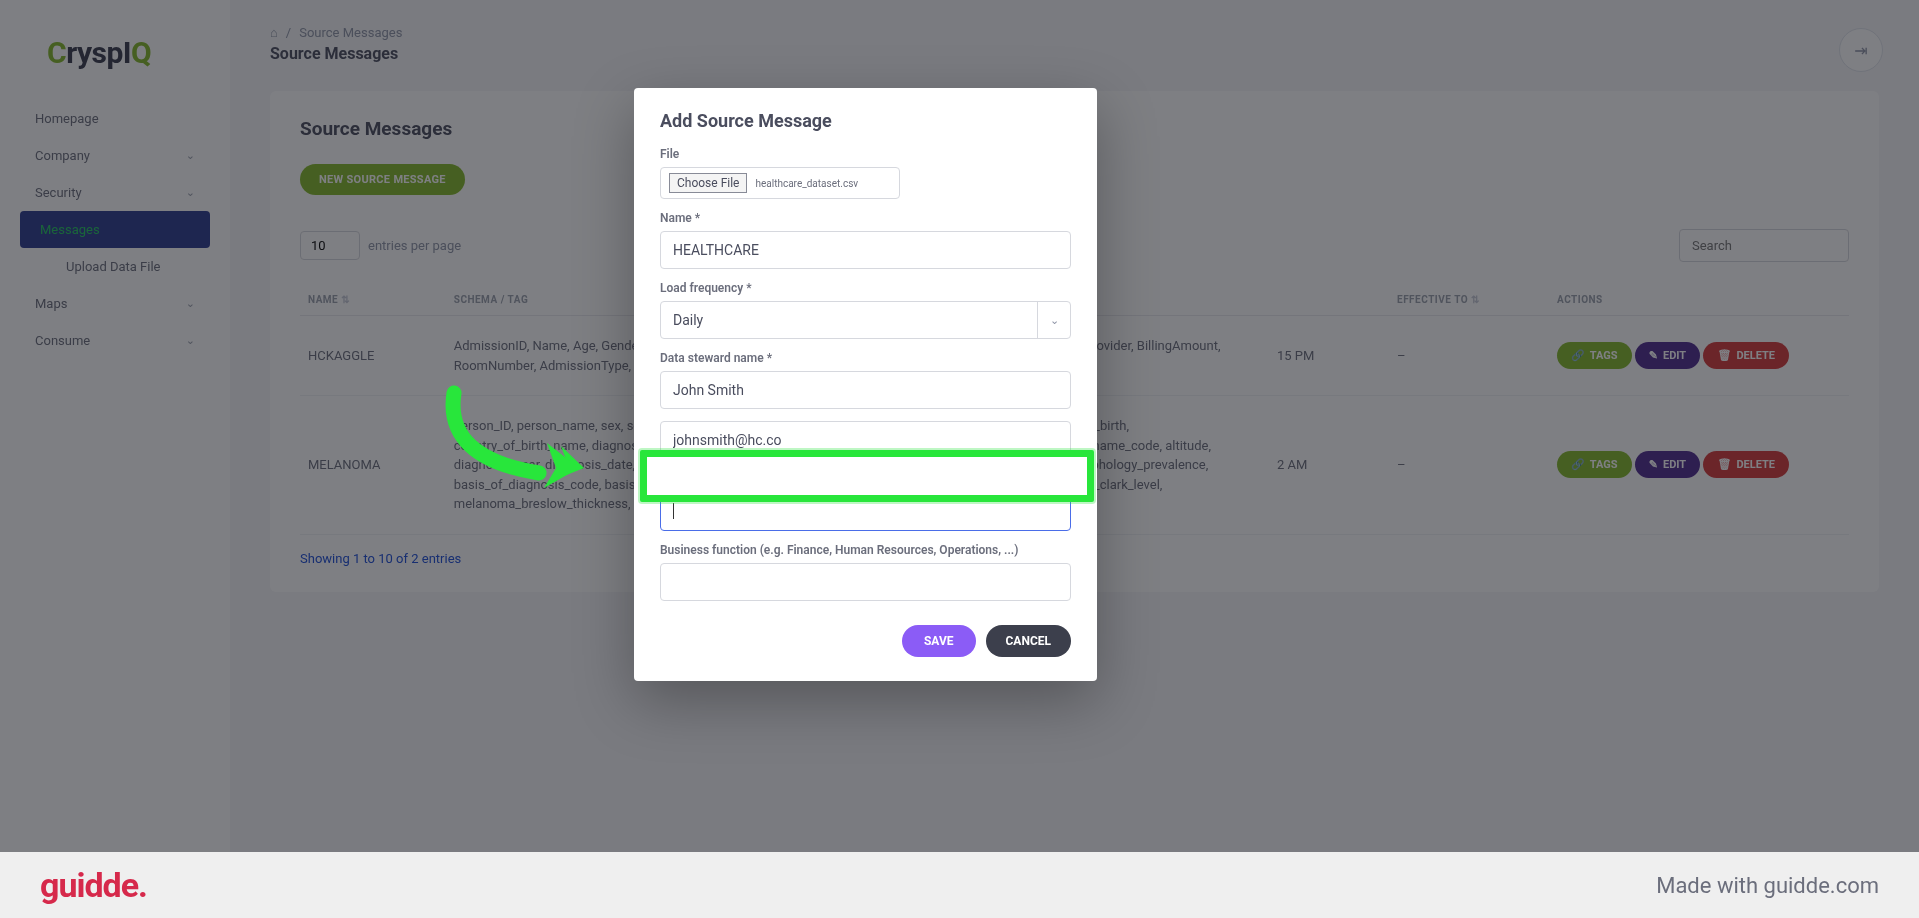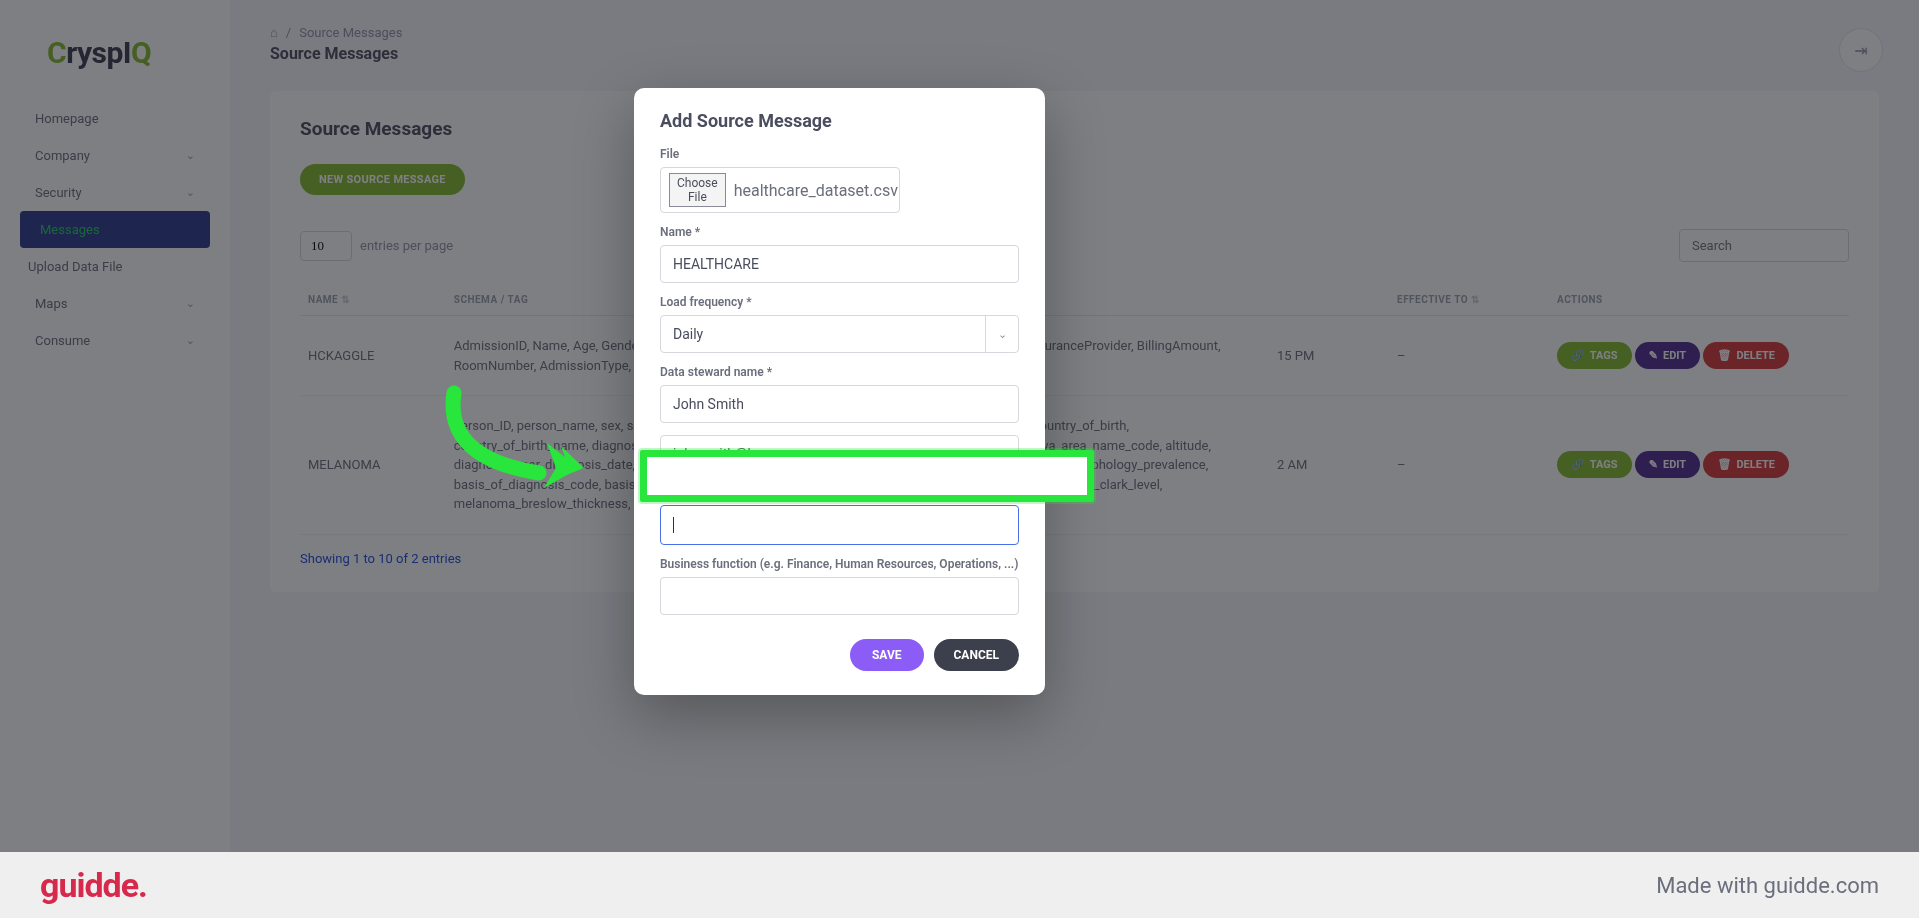--- a/index.html
+++ b/index.html
@@ -11,57 +11,57 @@
 .logo { padding: 15px 47px 30px; }
 .logo-text { font-size: 30px; font-weight: 700; letter-spacing: -0.5px; }
 .logo-c { color: #84b928; }
 .logo-rysp { color: #383b4c; }
 .logo-i { color: #383b4c; }
 .logo-q { color: #84b928; }
 
 .nav { list-style: none; text-align: right; }
 .nav-item { padding: 11px 35px; font-size: 13px; color: #6b6e7c; cursor: pointer; display: flex; align-items: center; justify-content: space-between; }
 .nav-item.active { background: #2b3a8f; color: #22c55e; border-radius: 4px; margin: 0 20px; padding: 11px 20px; }
-.nav-item.sub { padding-left: 28px; font-size: 13px; }
+.nav-item.sub { padding-left: 66px; font-size: 13px; }
 .chevron { font-size: 11px; color: #9aa0ac; }
 
 .main { flex: 1; padding: 25px 40px; }
 .breadcrumb { display: flex; align-items: center; font-size: 13px; color: #8e94a6; gap: 8px; }
 .page-title { font-size: 16px; font-weight: 700; color: #4a4d5e; margin-top: 4px; }
 
 .card { background: #fff; border-radius: 6px; margin-top: 28px; padding: 26px 30px; }
 .card-title { font-size: 19px; font-weight: 700; color: #4a4d5e; }
 .new-btn { background: #84b928; color: #fff; border: none; border-radius: 22px; padding: 9px 19px; font-size: 11px; font-weight: 700; letter-spacing: 0.3px; margin-top: 24px; cursor: pointer; }
 
 .controls { display: flex; justify-content: space-between; align-items: center; margin-top: 34px; }
 .entries { display: flex; align-items: center; gap: 8px; font-size: 13px; color: #8e94a6; }
-.entries-input { width: 52px; padding: 6px 10px; border: 1px solid #d6d8de; border-radius: 4px; font-size: 13px; font-family: Liberation Serif, serif; }
+.entries-input { width: 60px; padding: 6px 10px; border: 1px solid #d6d8de; border-radius: 4px; font-size: 13px; }
 .search-input { width: 170px; padding: 8px 12px; border: 1px solid #d6d8de; border-radius: 4px; font-size: 13px; }
 
 .table { width: 100%; margin-top: 22px; border-collapse: collapse; }
 .table th { text-align: left; font-size: 10px; font-weight: 700; letter-spacing: 0.5px; color: #9aa0ac; padding: 10px 8px; text-transform: uppercase; border-bottom: 1px solid #e8e9ed; }
 .table td { padding: 20px 8px; font-size: 13px; color: #6b6e7c; vertical-align: middle; border-bottom: 1px solid #f0f1f4; }
 .schema-cell { font-size: 13px; line-height: 1.5; max-width: 500px; }
 .action-btn { border: none; border-radius: 18px; padding: 7px 14px; font-size: 11px; font-weight: 700; color: #fff; cursor: pointer; display: inline-flex; align-items: center; gap: 5px; }
 .btn-tags { background: #84b928; }
 .btn-edit { background: #4f2a8f; }
 .btn-delete { background: #d63939; }
 .footer-text { font-size: 13px; color: #1d4ed8; margin-top: 16px; }
 .sort-ic { font-size: 10px; color: #c4c8d4; }
 
 .top-icon { position: absolute; top: 28px; right: 36px; width: 44px; height: 44px; border: 1px solid #e0e3eb; border-radius: 50%; display: flex; align-items: center; justify-content: center; font-size: 16px; color: #8e94a6; background: #fff; }
 
 .overlay { position: absolute; inset: 0; background: rgba(20, 22, 30, 0.55); }
 
-.modal { position: absolute; left: 634px; top: 88px; width: 411px; background: #fff; border-radius: 10px; padding: 22px 26px 24px; box-shadow: 0 20px 60px rgba(0,0,0,0.3); }
+.modal { position: absolute; left: 634px; top: 88px; width: 463px; background: #fff; border-radius: 4px; padding: 22px 26px 24px; box-shadow: 0 20px 60px rgba(0,0,0,0.3); }
 .modal-title { font-size: 18px; font-weight: 700; color: #4a4d5e; margin-bottom: 16px; }
 .field-label { font-size: 12px; font-weight: 600; color: #6b6e7c; margin-top: 12px; margin-bottom: 6px; display: block; }
 .file-row { display: flex; align-items: center; border: 1px solid #d6d8de; border-radius: 4px; padding: 5px 8px; gap: 8px; width: 240px; }
 .choose-btn { border: 1px solid #888b97; background: #f4f4f4; font-size: 12px; padding: 2px 7px; cursor: pointer; color: #4a4d5e; }
-.file-name { font-size: 16px; color: #6b6e7c; }
+.file-name { font-size: 10px; color: #6b6e7c; }
 .text-input { width: 100%; border: 1px solid #d6d8de; border-radius: 4px; padding: 10px 12px; font-size: 14px; color: #4a4d5e; }
 .text-input.focused { border: 1px solid #4a6de8; outline: none; }
 .select-wrap { position: relative; }
 .select-arrow { position: absolute; right: 0; top: 0; bottom: 0; width: 34px; border-left: 1px solid #d6d8de; display: flex; align-items: center; justify-content: center; color: #8e94a6; font-size: 11px; pointer-events: none; }
 .modal-actions { display: flex; justify-content: flex-end; gap: 10px; margin-top: 24px; }
 .save-btn { background: #8b5cf6; color: #fff; border: none; border-radius: 20px; padding: 9px 22px; font-size: 12px; font-weight: 700; cursor: pointer; }
 .cancel-btn { background: #3c3f4c; color: #fff; border: none; border-radius: 20px; padding: 9px 20px; font-size: 12px; font-weight: 700; cursor: pointer; }
 
 .highlight-box { position: absolute; border: 7px solid #28e63b; background: #fff; box-shadow: 0 0 0 2px rgba(40,230,59,0.3); }
 .arrow-annotation { position: absolute; left: 434px; top: 383px; width: 190px; height: 110px; pointer-events: none; }

